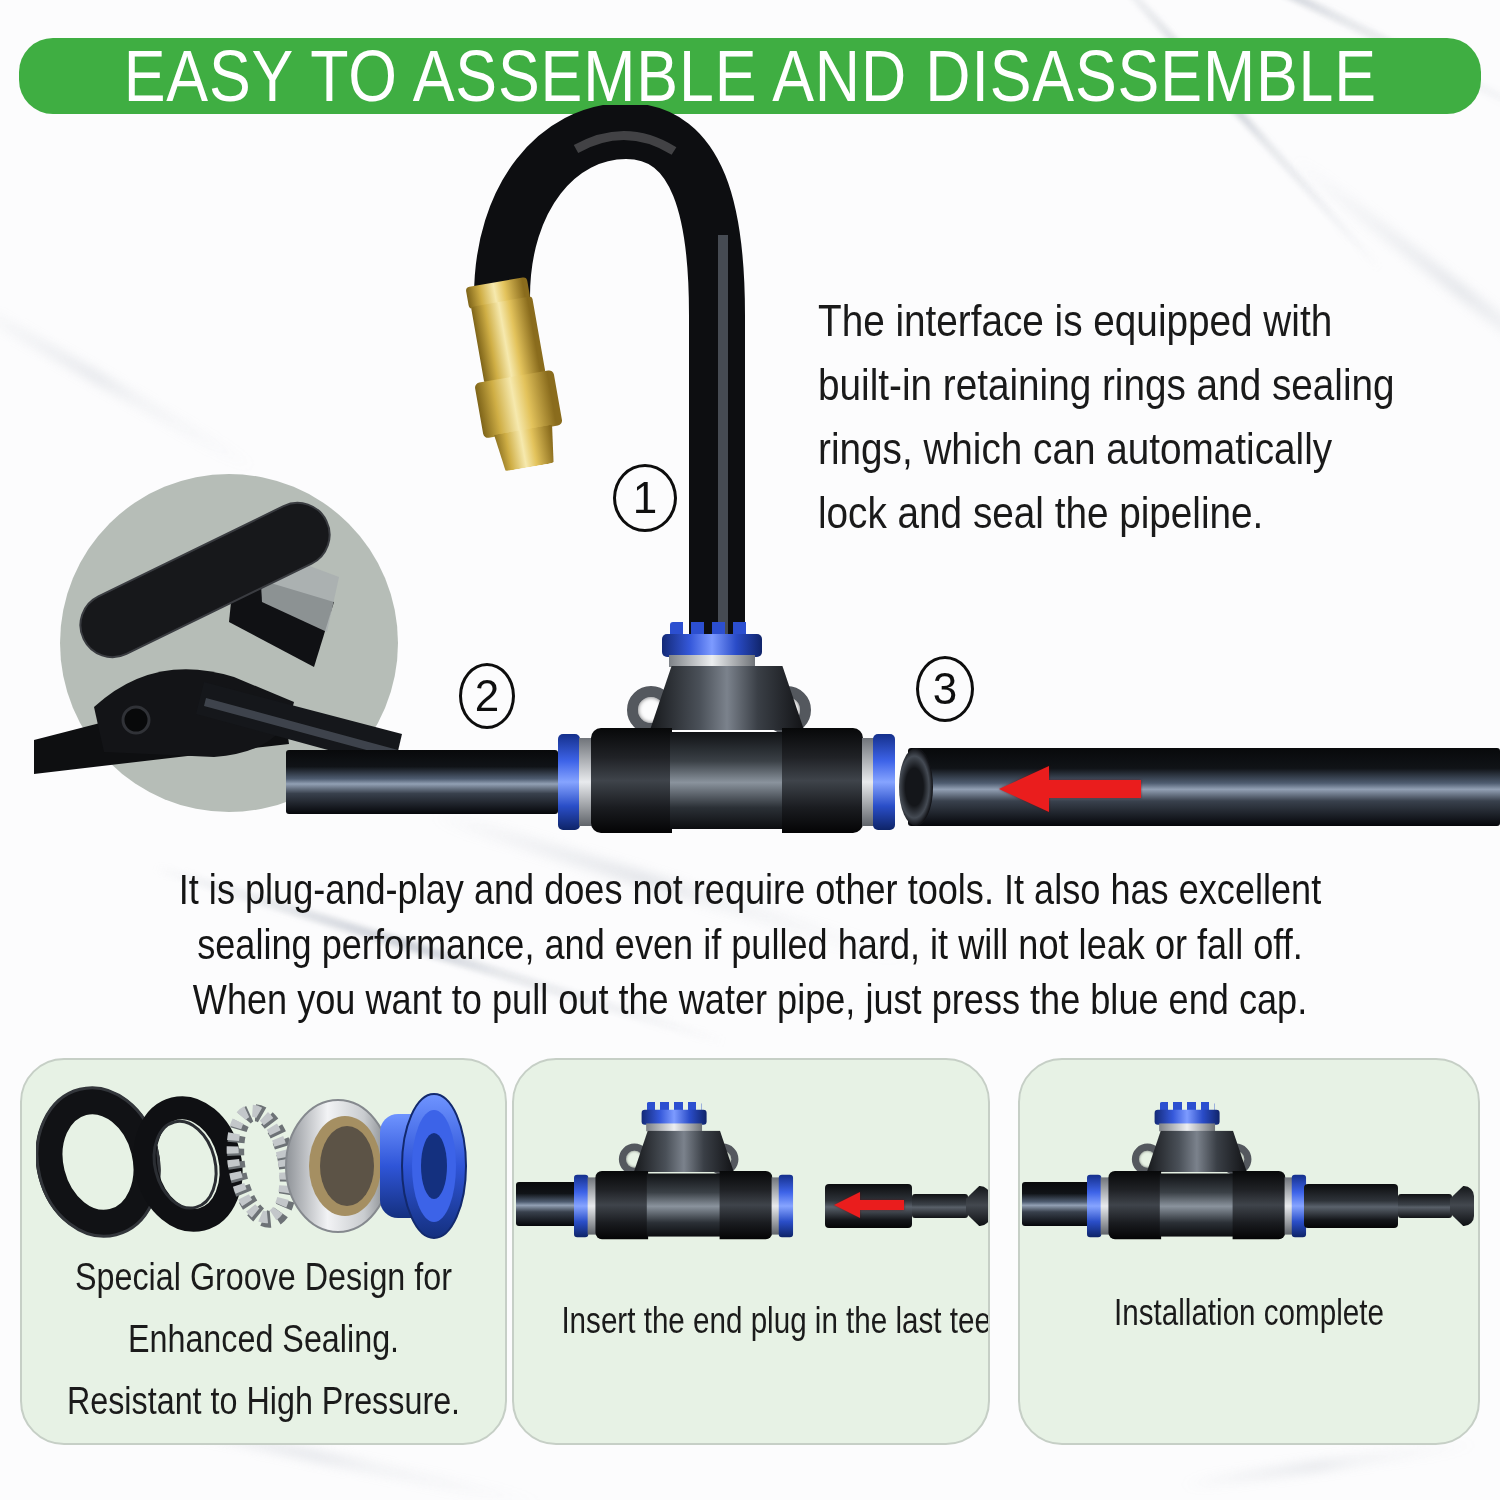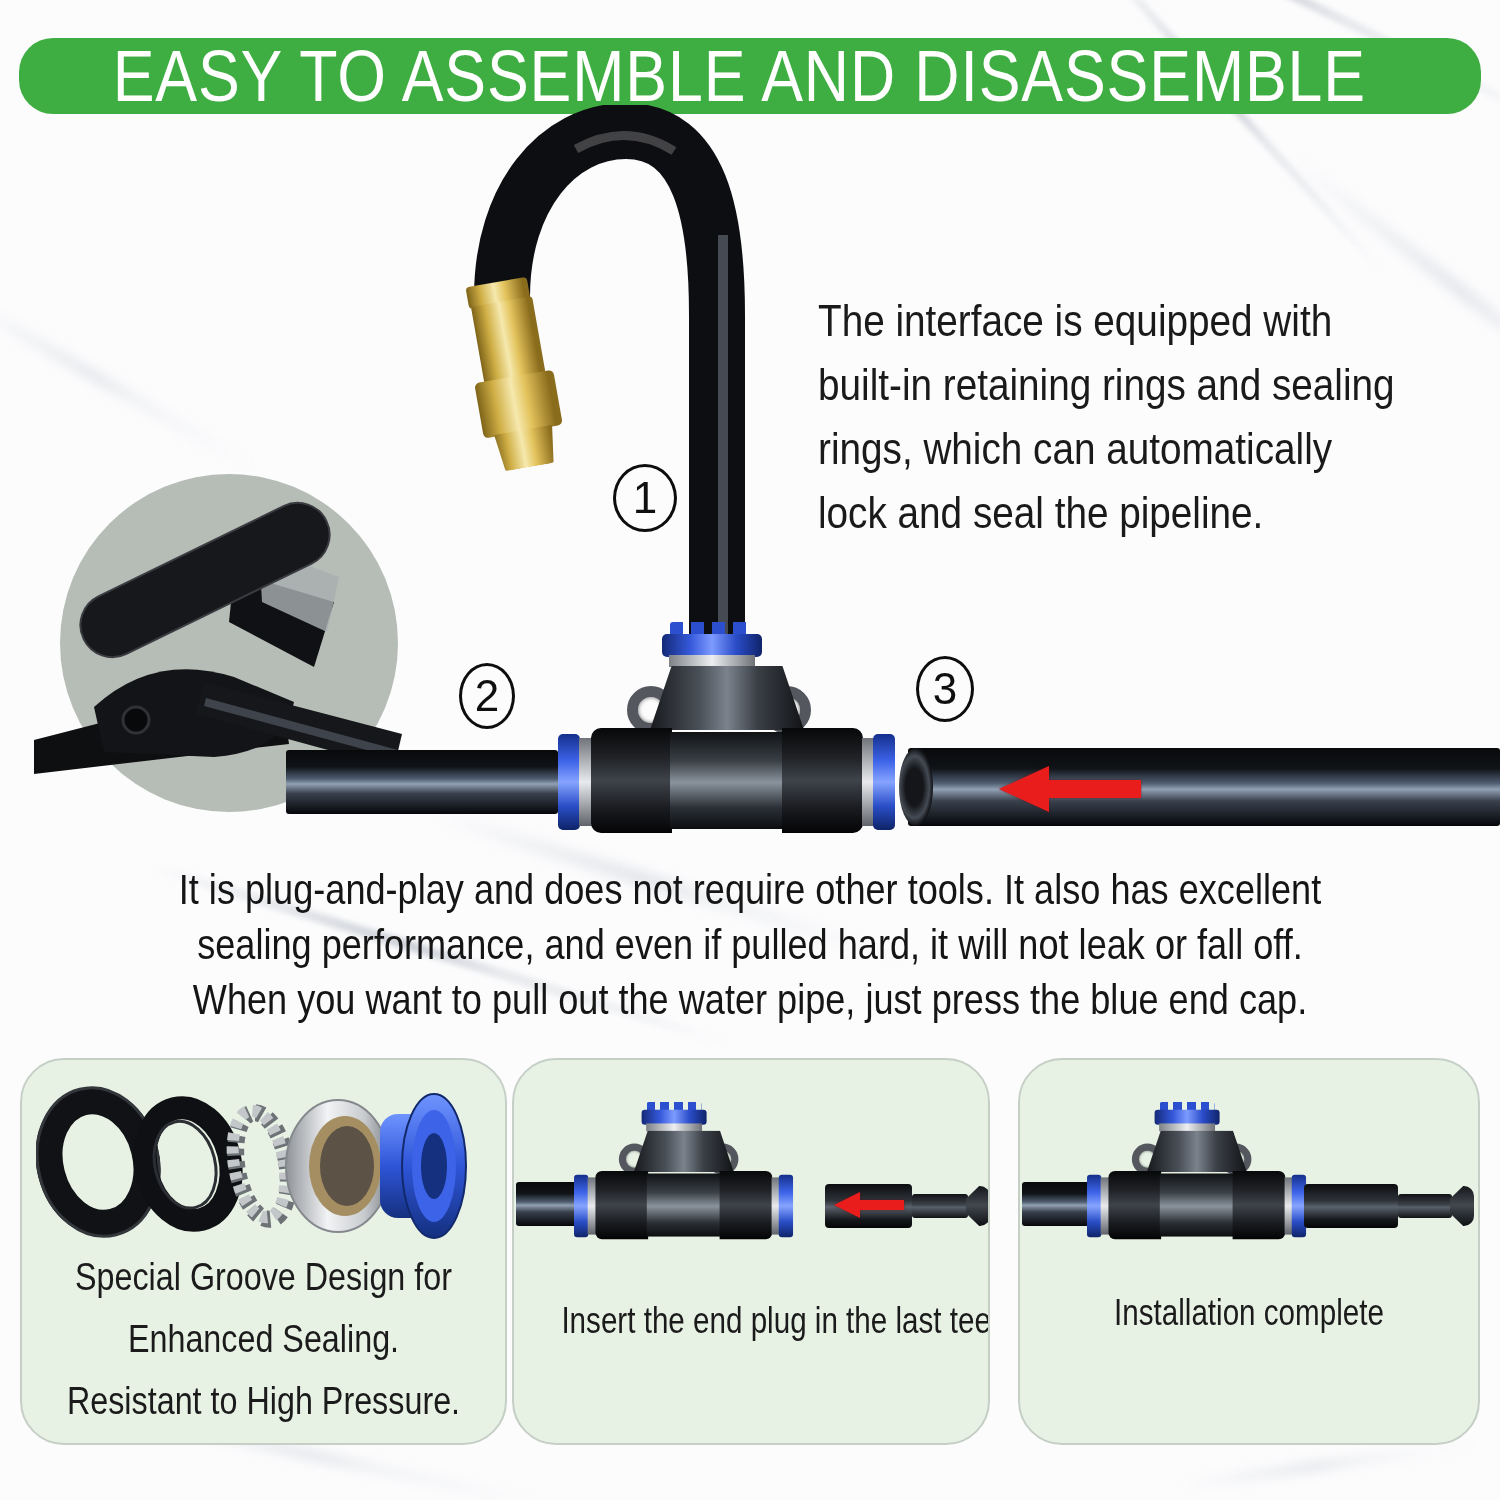--- a/index.html
+++ b/index.html
@@ -9,21 +9,21 @@
 
   
   .vein { position:absolute; pointer-events:none;
           background:linear-gradient(90deg, rgba(170,177,188,0) 0%, rgba(167,174,186,.55) 45%, rgba(167,174,186,.25) 60%, rgba(170,177,188,0) 100%);
           filter:blur(2.5px); border-radius:6px; }
   .vein.soft { filter:blur(6px); opacity:.55; }
 
   
   .banner { position:absolute; left:19px; top:38px; width:1462px; height:76px;
             background:var(--banner-green,#3fae42); border-radius:34px;
-            display:flex; align-items:center; }
+            display:flex; align-items:center; justify-content:center; }
   .banner-title { color:#ffffff; font-size:72px; font-weight:400; letter-spacing:1px;
                   white-space:nowrap; transform:scaleX(0.87); }
 
   
   .callout-line { position:absolute; left:818px; font-size:45px; line-height:50px;
                   transform:scaleX(0.86); transform-origin:left top; white-space:nowrap; color:#1a1a1a; }
   .para-line { position:absolute; left:0; width:1500px; text-align:center; font-size:43px;
                transform:scaleX(0.84); white-space:nowrap; color:#151515; }
 
   

